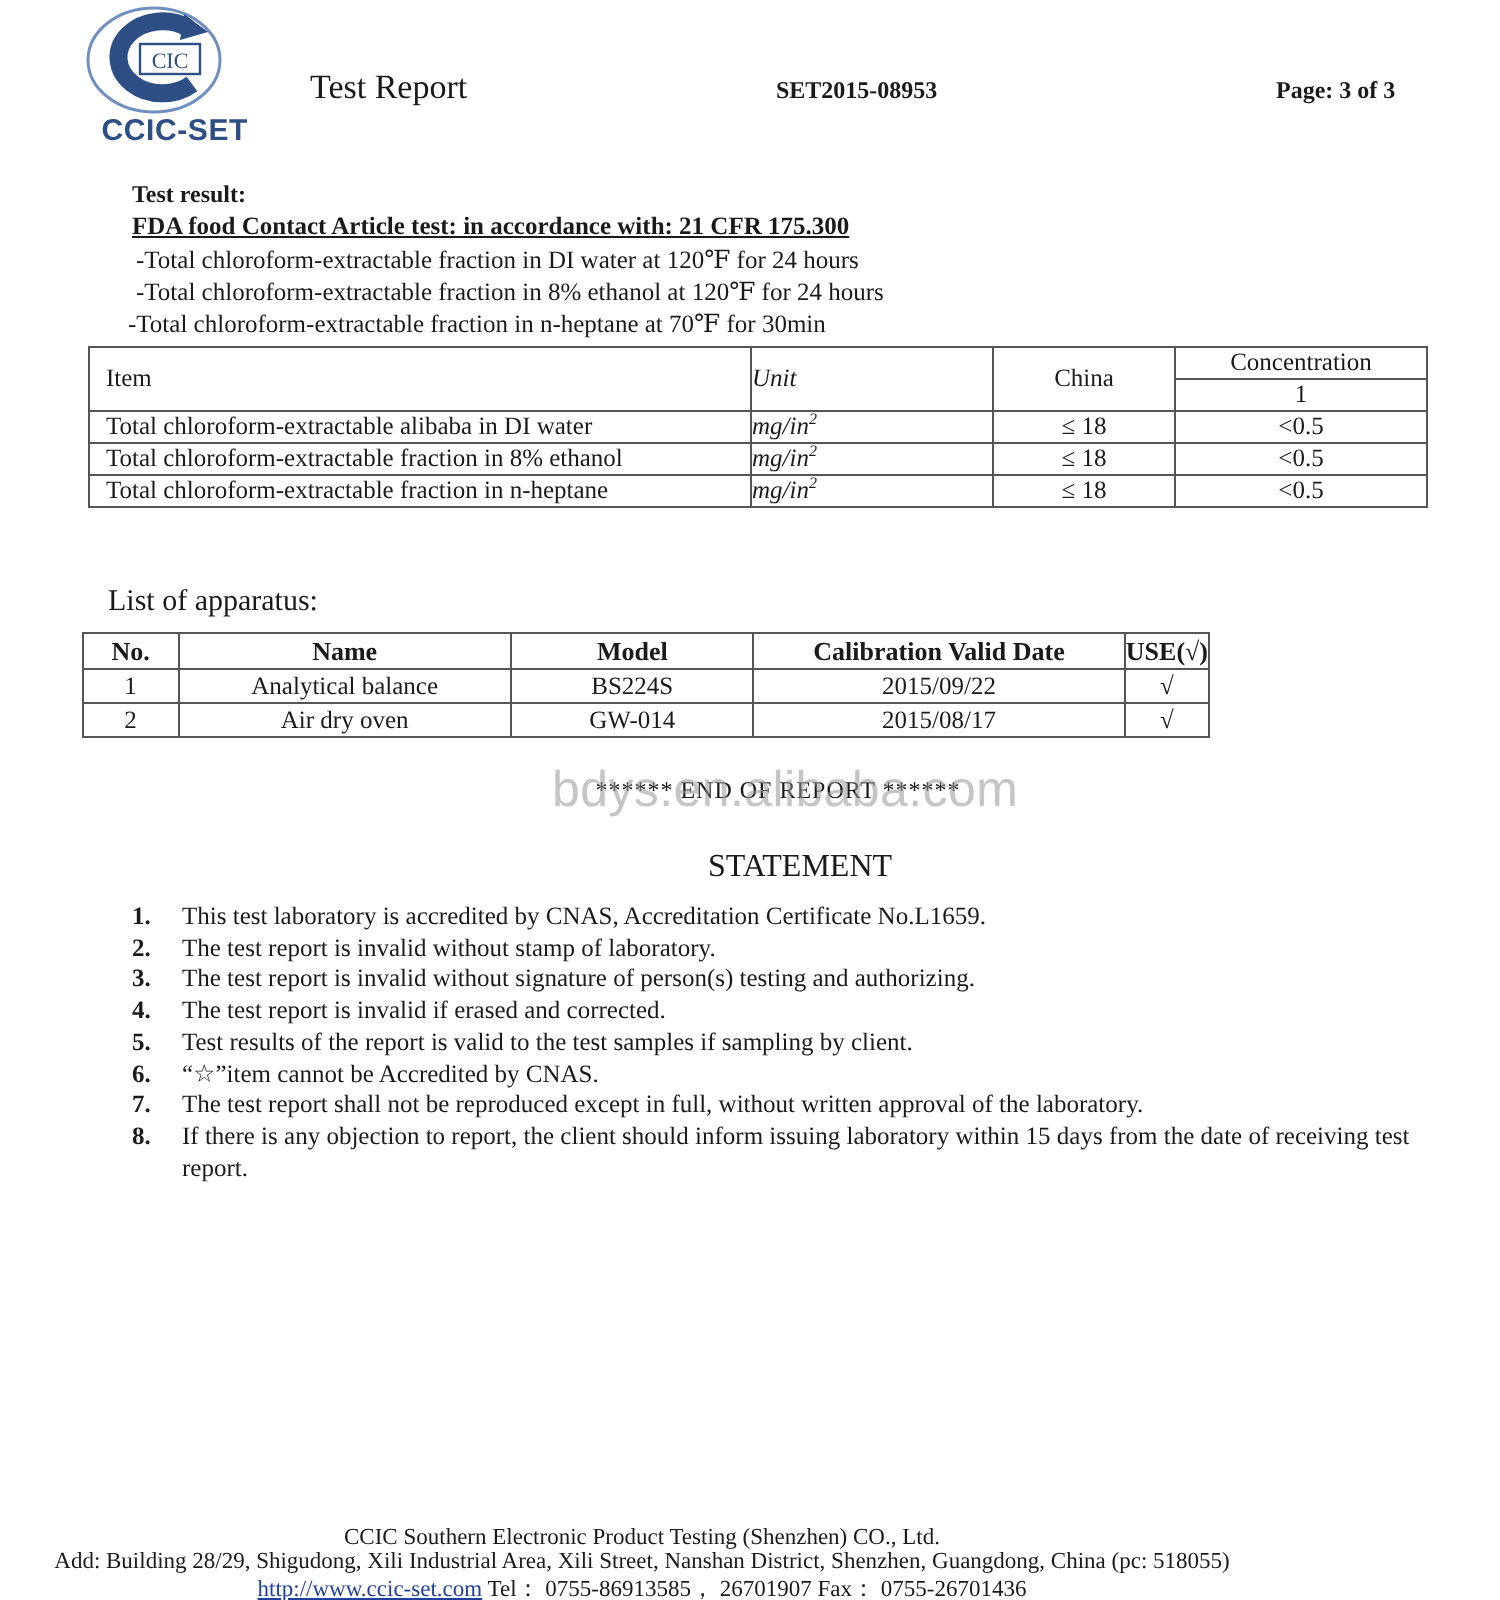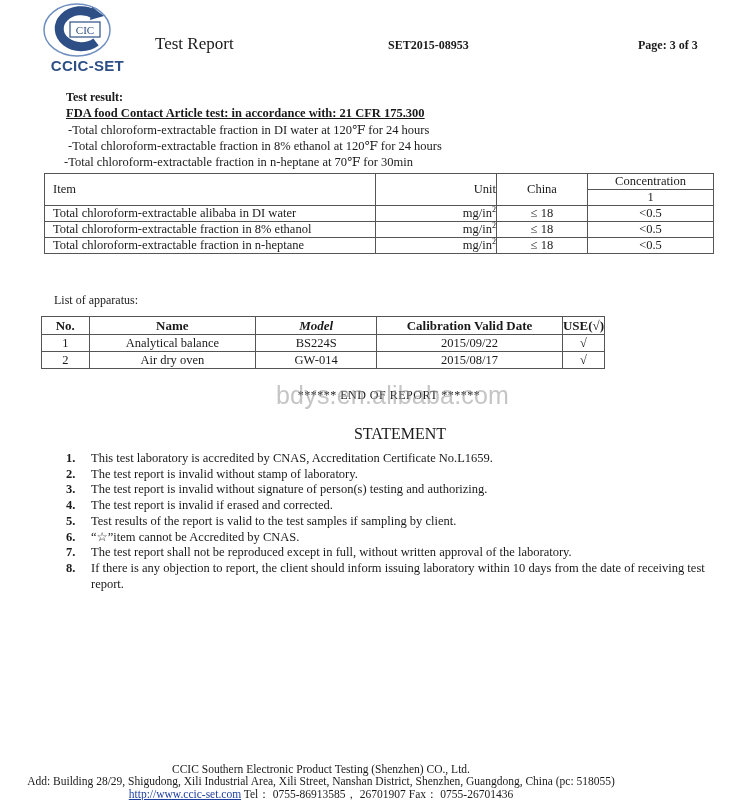--- a/index.html
+++ b/index.html
@@ -24,32 +24,32 @@
     .tr-c0 { left: 54px; top: 122px; }
     .tr-c1 { left: 54px; top: 138px; }
     .tr-c2 { left: 50px; top: 154px; }
 
     table { border-collapse: collapse; position: absolute; border-radius: 29px; }
     td, th { border: 1px solid #555; font-weight: normal; padding: 0; }
 
     .res-table { left: 44px; top: 173px; width: 670px; font-size: 12.5px; }
     .res-table td { height: 15px; line-height: 15px; }
     .res-table .item { text-align: left; padding-left: 8px; width: 322px; }
-    .res-table .unit { text-align: right; width: 120px; }
+    .res-table .unit { text-align: left; width: 120px; font-style: italic; }
     .res-table .limit { text-align: center; width: 90px; }
     .res-table .conc { text-align: center; }
     .res-table sup { font-size: 8px; line-height: 0; }
 
-    .app-title { left: 40px; top: 293px; font-size: 12px; }
+    .app-title { left: 40px; top: 293px; font-size: 15px; }
     .app-table { left: 41px; top: 316px; width: 564px; font-size: 12.5px; }
     .app-table th { font-weight: bold; height: 17px; font-size: 13px; }
     .app-table td { height: 16px; text-align: center; }
     .app-table .c-no { width: 50px; }
     .app-table .c-name { width: 180px; }
-    .app-table .c-model { width: 130px; font-style: italic; }
+    .app-table .c-model { width: 130px; }
     .app-table .c-date { width: 200px; margin-left: 28px; }
 
     .end-report { left: 0; width: 750px; top: 388px; text-align: center; font-size: 12px; letter-spacing: 0.5px; }
     .watermark { left: 262px; top: 381px; font-family: "Liberation Sans", "DejaVu Sans", sans-serif;
                  font-size: 25px; color: rgba(150,150,150,0.55); letter-spacing: 0.2px; }
 
     .stmt-title { left: 0; width: 772px; top: 425px; text-align: center; font-size: 16px; }
 
     .stmt-list { left: 52px; top: 451px; width: 660px; font-size: 12.5px; }
     .stmt-item { display: flex; line-height: 15.7px; }
@@ -172,21 +172,21 @@
   <div class="stmt-item">
       <span class="stmt-num">6.</span>
       <span class="stmt-text">“☆”item cannot be Accredited by CNAS.</span>
     </div>
   <div class="stmt-item">
       <span class="stmt-num">7.</span>
       <span class="stmt-text">The test report shall not be reproduced except in full, without written approval of the laboratory.</span>
     </div>
   <div class="stmt-item">
       <span class="stmt-num">8.</span>
-      <span class="stmt-text">If there is any objection to report, the client should inform issuing laboratory within 10 days from the date of receiving test report.</span>
+      <span class="stmt-text">If there is any objection to report, the client should inform issuing laboratory within 15 days from the date of receiving test report.</span>
     </div>
 </div>
 
 <div class="abs footer ft0">CCIC Southern Electronic Product Testing (Shenzhen) CO., Ltd.</div>
 <div class="abs footer ft1">Add: Building 28/29, Shigudong, Xili Industrial Area, Xili Street, Nanshan District, Shenzhen, Guangdong, China (pc: 518055)</div>
 <div class="abs footer ft2">
   <a class="ft-link">http://www.ccic-set.com</a><span> Tel： 0755-86913585， 26701907 Fax： 0755-26701436</span>
 </div>
 
 </body></html>

